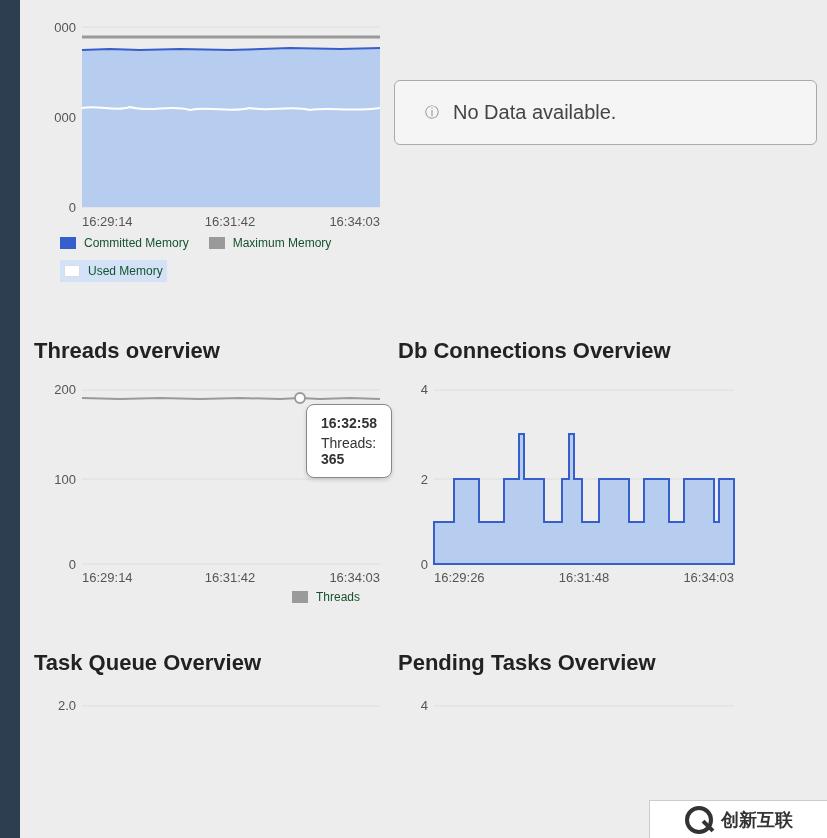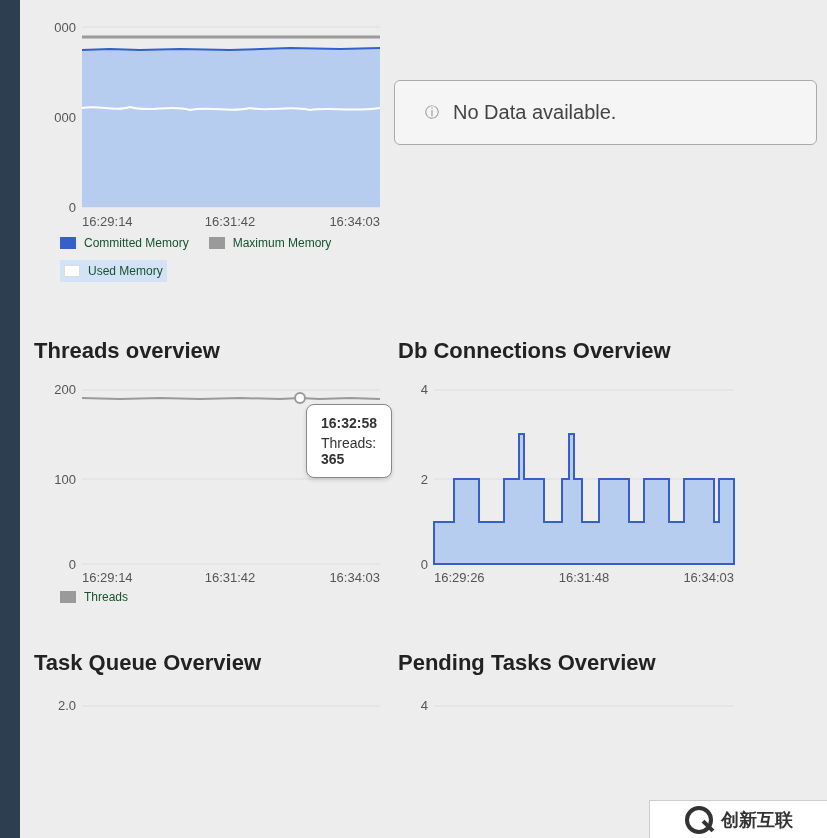--- a/index.html
+++ b/index.html
@@ -87,21 +87,21 @@
         <text class="axis-label" x="46" y="195" text-anchor="end">0</text>
         <line x1="52" y1="16" x2="350" y2="16" stroke="#ddd"></line>
         <line x1="52" y1="105" x2="350" y2="105" stroke="#ddd"></line>
         <line x1="52" y1="190" x2="350" y2="190" stroke="#ddd"></line>
         <path d="M52,24 L90,25 L130,24 L170,25 L210,24 L250,25 L270,24 L290,25 L320,24 L350,25" stroke="#9a9a9a" stroke-width="2" fill="none"></path>
         <circle cx="270" cy="24" r="5" fill="#fff" stroke="#9a9a9a" stroke-width="2"></circle>
         <text class="axis-label" x="52" y="208" text-anchor="start">16:29:14</text>
         <text class="axis-label" x="200" y="208" text-anchor="middle">16:31:42</text>
         <text class="axis-label" x="350" y="208" text-anchor="end">16:34:03</text>
       </svg>
-      <div class="legend-row" style="justify-content:flex-start">
+      <div class="legend-row" style="justify-content:flex-end">
         <div class="legend-item">
             <span class="swatch" style="background:#9a9a9a"></span>
             <span>Threads</span>
           </div>
       </div>
       <div class="tooltip" style="left:276px;top:86px">
         <div class="tt-time">16:32:58</div>
         <div><span>Threads: </span><b>365</b></div>
       </div>
     </div>

